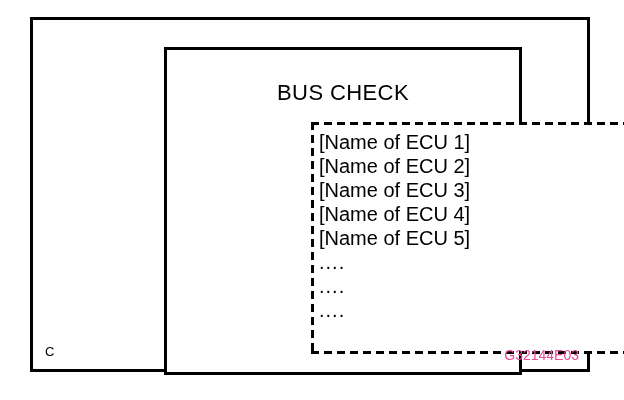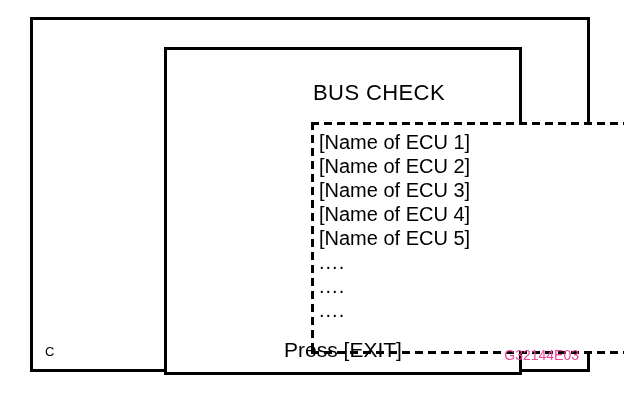--- a/index.html
+++ b/index.html
@@ -48,21 +48,20 @@
     position: absolute;
     left: 0;
     top: 30px;
     width: 100%;
     text-align: center;
     font-size: 22px;
     line-height: 26px;
     color: #000000;
     letter-spacing: 0.4px;
     white-space: nowrap;
-    padding-left: 36px;
   }
 
   
   #list-region {
     position: absolute;
     left: 144px;
     top: 72px;
     width: 332px;
     height: 232px;
     box-sizing: border-box;
@@ -163,21 +162,20 @@
           <div class="ecu-line">[Name of ECU 2]</div>
           <div class="ecu-line">[Name of ECU 3]</div>
           <div class="ecu-line">[Name of ECU 4]</div>
           <div class="ecu-line">[Name of ECU 5]</div>
           <div class="dots-line">....</div>
           <div class="dots-line">....</div>
           <div class="dots-line">....</div>
         </div>
       </div>
 
-      <div id="exit-prompt">Press [EXIT]</div>
 
     </div>
 
     <div id="corner-label">C</div>
 
     <div id="figure-code">G32144E03</div>
 
   </div>
 
 </div>

